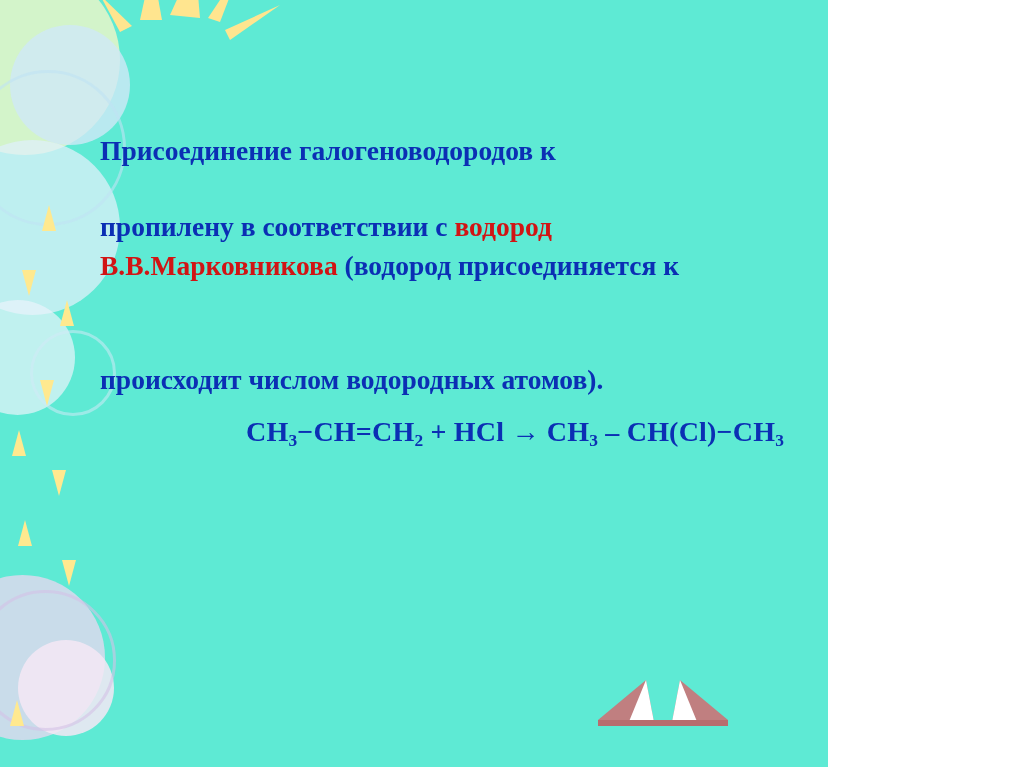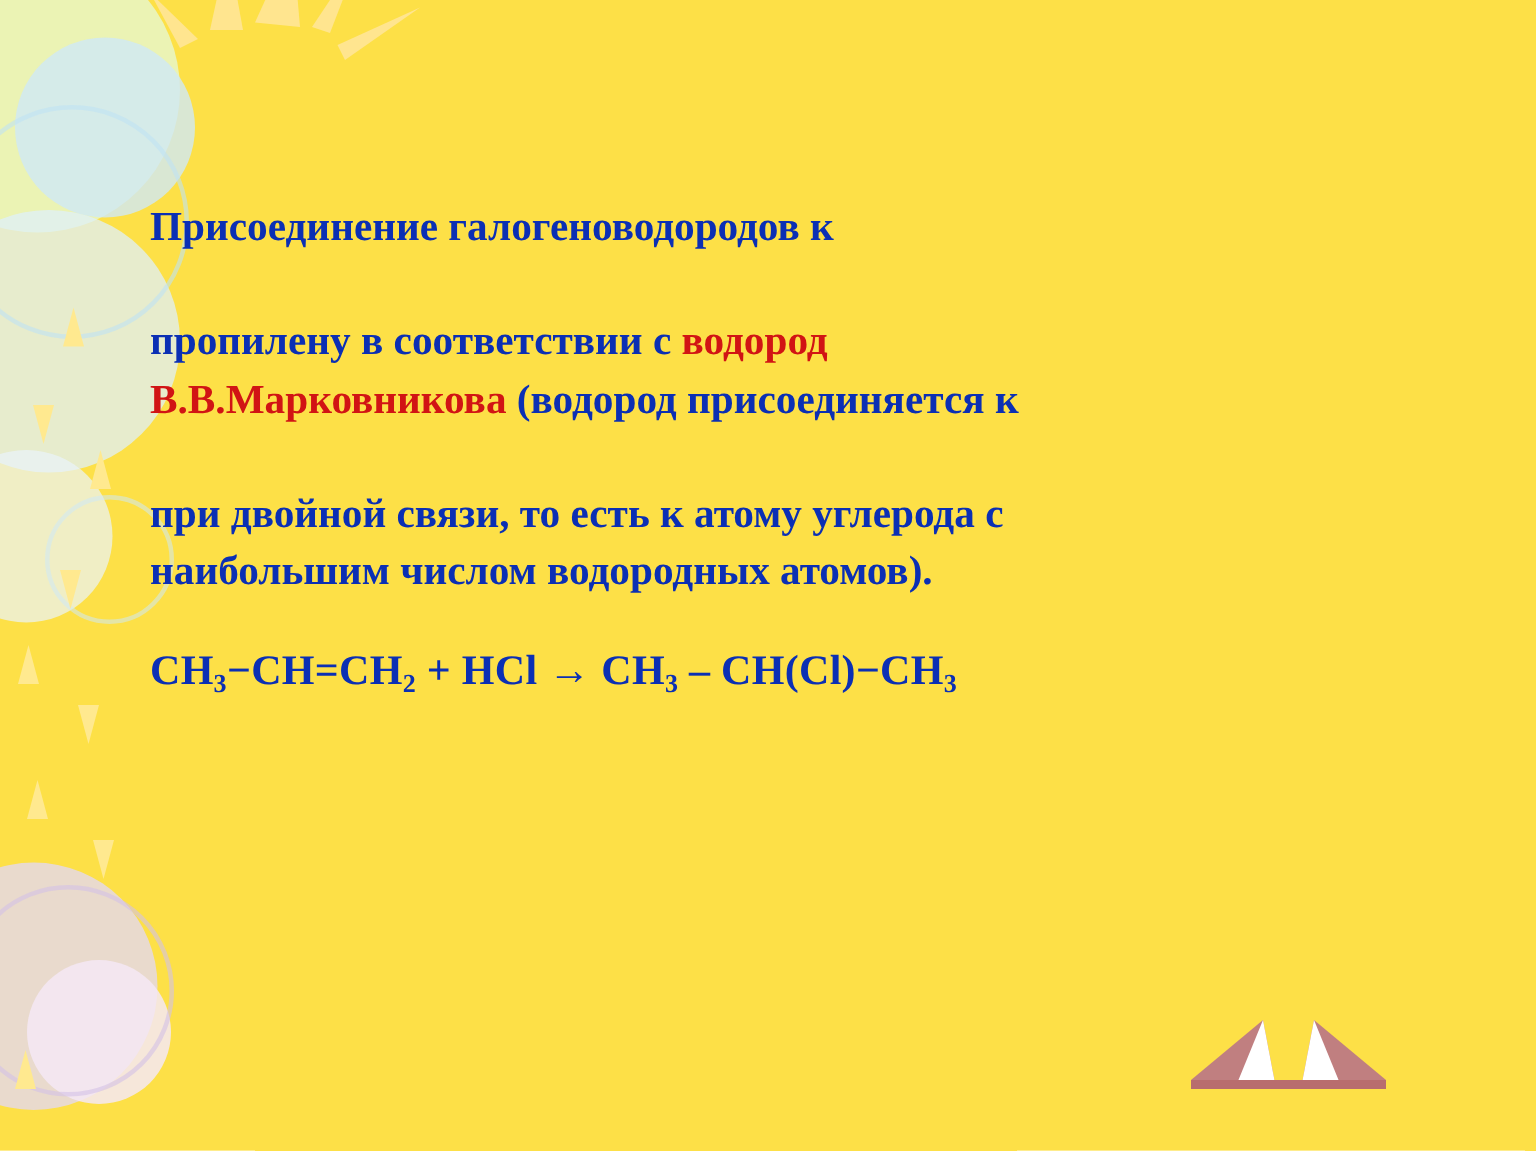--- a/index.html
+++ b/index.html
@@ -8,23 +8,23 @@
   }
   body {
     width: 1024px;
     height: 767px;
     background: #ffffff;
     font-family: "Liberation Serif", serif;
     overflow: hidden;
   }
   .slide {
     position: relative;
-    width: 1024px;
+    width: 828px;
     height: 767px;
-    background: #fde047;
+    background: #5eead4;
     overflow: hidden;
   }
 
   
   .deco {
     position: absolute;
     pointer-events: none;
   }
   .bubble {
     border-radius: 50%;
@@ -128,21 +128,22 @@
     color: #0b2fb4;
     margin: 0;
   }
   .para .red {
     color: #d11414;
   }
   .para .ital {
     font-weight: bold;
   }
   .equation {
-    margin-top: 32px;
+    margin-top: 16px;
+    text-align: center;
     font-size: 28px;
     font-weight: bold;
     color: #0b2fb4;
     letter-spacing: .2px;
   }
   .equation sub {
     font-size: 62%;
     vertical-align: baseline;
     position: relative;
     top: .32em;
@@ -185,22 +186,22 @@
   <div class="spark down" style="left:62px; top:560px;"></div>
   <div class="spark" style="left:10px; top:700px;"></div>
 
   <div class="content">
     <p class="para">
       <span>Присоединение галогеноводородов к</span><br>
       <br>
       <span>пропилену в соответствии с </span><span class="red">водород</span><br>
       <span class="red">В.В.Марковникова</span><span class="ital"> (водород присоединяется к</span><br>
       <br>
-      <span class="ital">при двойной связи, то есть к атому углерода с</span><br>
-      <span class="ital">наибольшим числом водородных атомов).</span>
+      <br>
+      <span class="ital">происходит числом водородных атомов).</span>
     </p>
 
     <div class="equation">
       <span>CH</span><sub>3</sub><span>−CH=CH</span><sub>2</sub><span> + HCl → CH</span><sub>3</sub><span> – CH(Cl)−CH</span><sub>3</sub>
     </div>
   </div>
 
   <div class="ornament">
     <svg width="130" height="60" viewBox="0 0 130 60">
       <polygon points="0,48 48,8 56,50" fill="#c07f80"></polygon>

